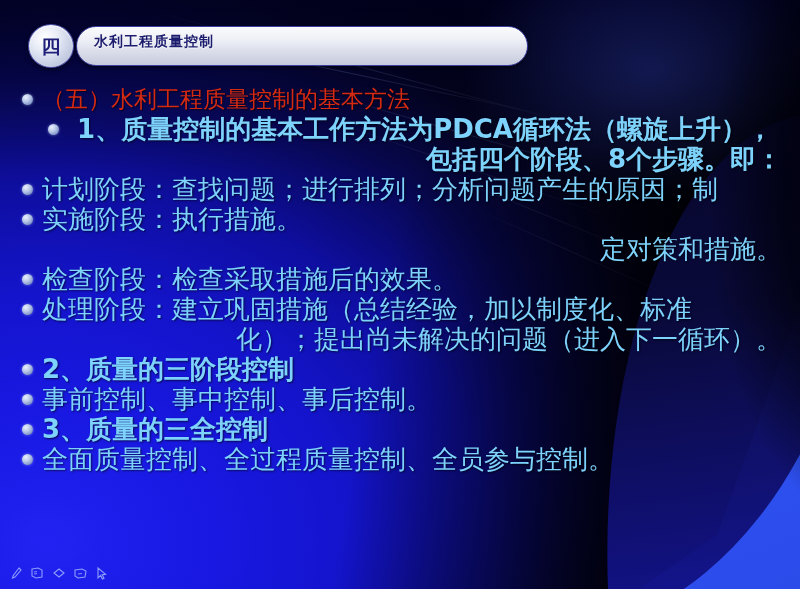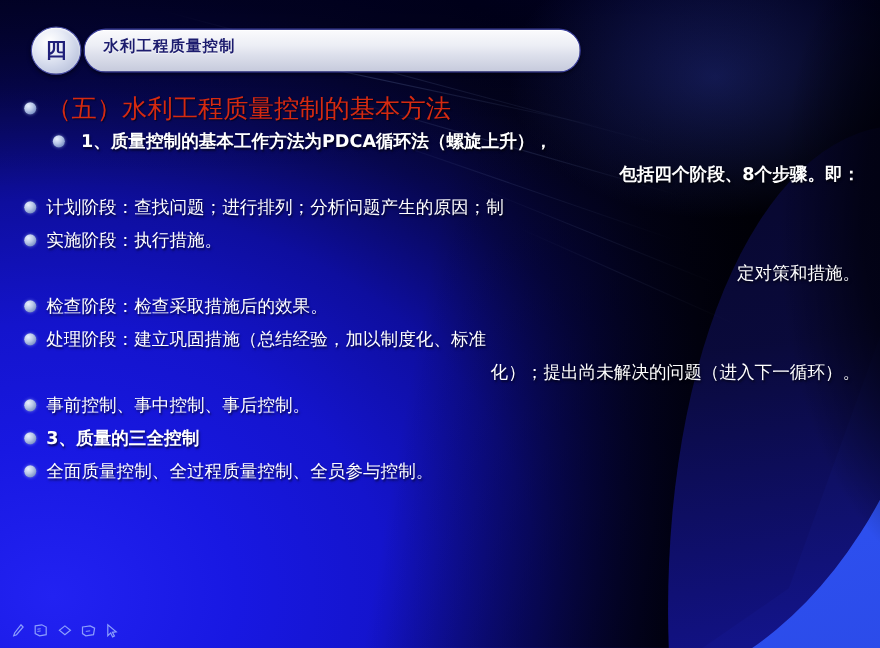--- a/index.html
+++ b/index.html
@@ -129,22 +129,22 @@
   }
 
   
   .content {
     position: absolute;
     left: 22px; top: 84px;
     width: 760px;
   }
   .line {
     position: relative;
-    color: #ffffff;
-    font-size: 16px;
+    color: #7dd3fc;
+    font-size: 26px;
     line-height: 30px;
     white-space: nowrap;
     text-shadow: 1px 1px 2px rgba(0,0,0,0.65);
   }
   .line.heading {
     color: #d52a11;
     font-size: 23px;
     font-weight: normal;
     text-shadow: 1px 1px 1px rgba(0,0,0,0.55);
   }
@@ -208,20 +208,21 @@
   <div class="content" id="content-lines">
       <div class="line l-indent0 heading"><span class="bullet"></span><span>（五）水利工程质量控制的基本方法</span></div>
       <div class="line l-indent1 bold"><span class="bullet"></span><span> 1、质量控制的基本工作方法为PDCA循环法（螺旋上升），</span></div>
       <div class="line l-wrap bold"><span>包括四个阶段、8个步骤。即：</span></div>
       <div class="line l-indent0"><span class="bullet"></span><span>计划阶段：查找问题；进行排列；分析问题产生的原因；制</span></div>
       <div class="line l-indent0"><span class="bullet"></span><span>实施阶段：执行措施。</span></div>
       <div class="line l-wrap"><span>定对策和措施。</span></div>
       <div class="line l-indent0"><span class="bullet"></span><span>检查阶段：检查采取措施后的效果。</span></div>
       <div class="line l-indent0"><span class="bullet"></span><span>处理阶段：建立巩固措施（总结经验，加以制度化、标准</span></div>
       <div class="line l-wrap"><span>化）；提出尚未解决的问题（进入下一循环）。</span></div>
+      <div class="line l-indent0 bold"><span class="bullet"></span><span>2、质量的三阶段控制</span></div>
       <div class="line l-indent0"><span class="bullet"></span><span>事前控制、事中控制、事后控制。</span></div>
       <div class="line l-indent0 bold"><span class="bullet"></span><span>3、质量的三全控制</span></div>
       <div class="line l-indent0"><span class="bullet"></span><span>全面质量控制、全过程质量控制、全员参与控制。</span></div>
     </div>
 
   <div class="navicons">
     <span title="pen">
       <svg width="13" height="15" viewBox="0 0 13 15">
         <path d="M9 2 L11 4 L5 11 L2.5 12 L3.3 9.4 Z" fill="none" stroke="#9fb4ff" stroke-width="1.1"></path>
       </svg>

